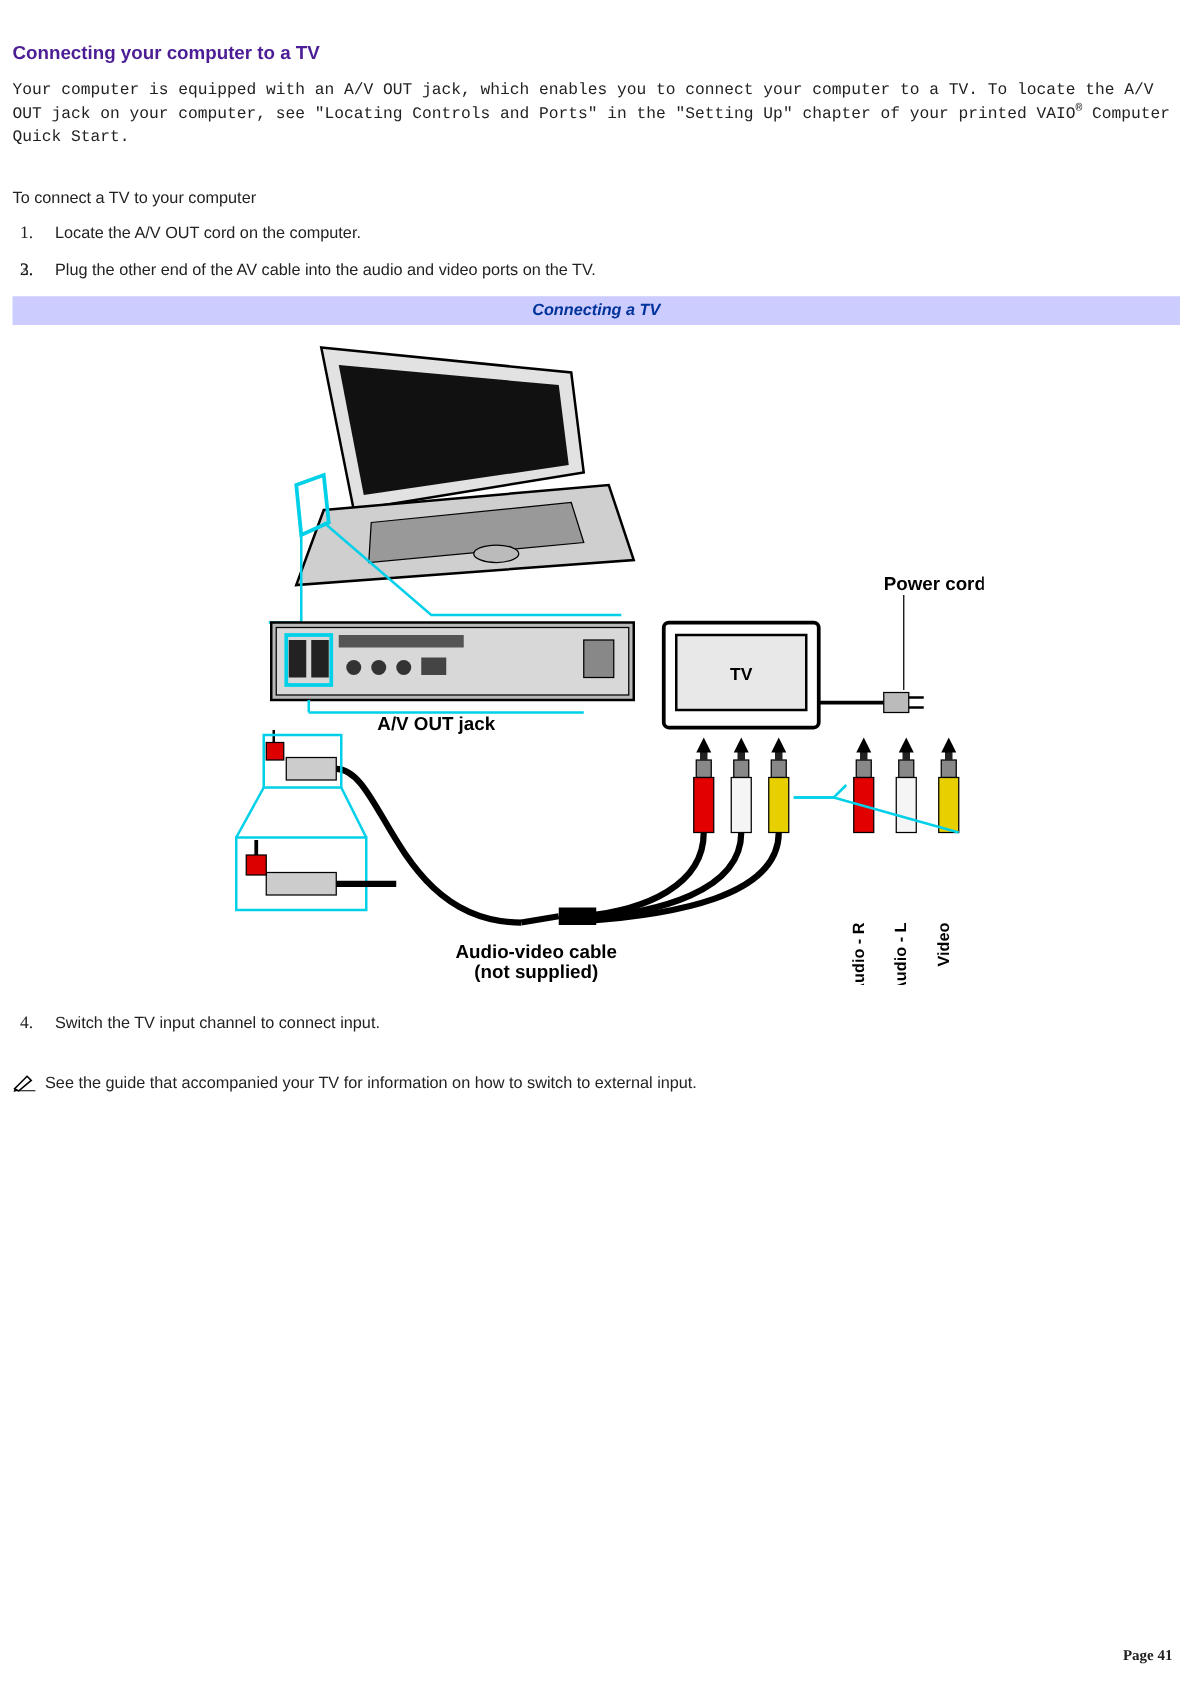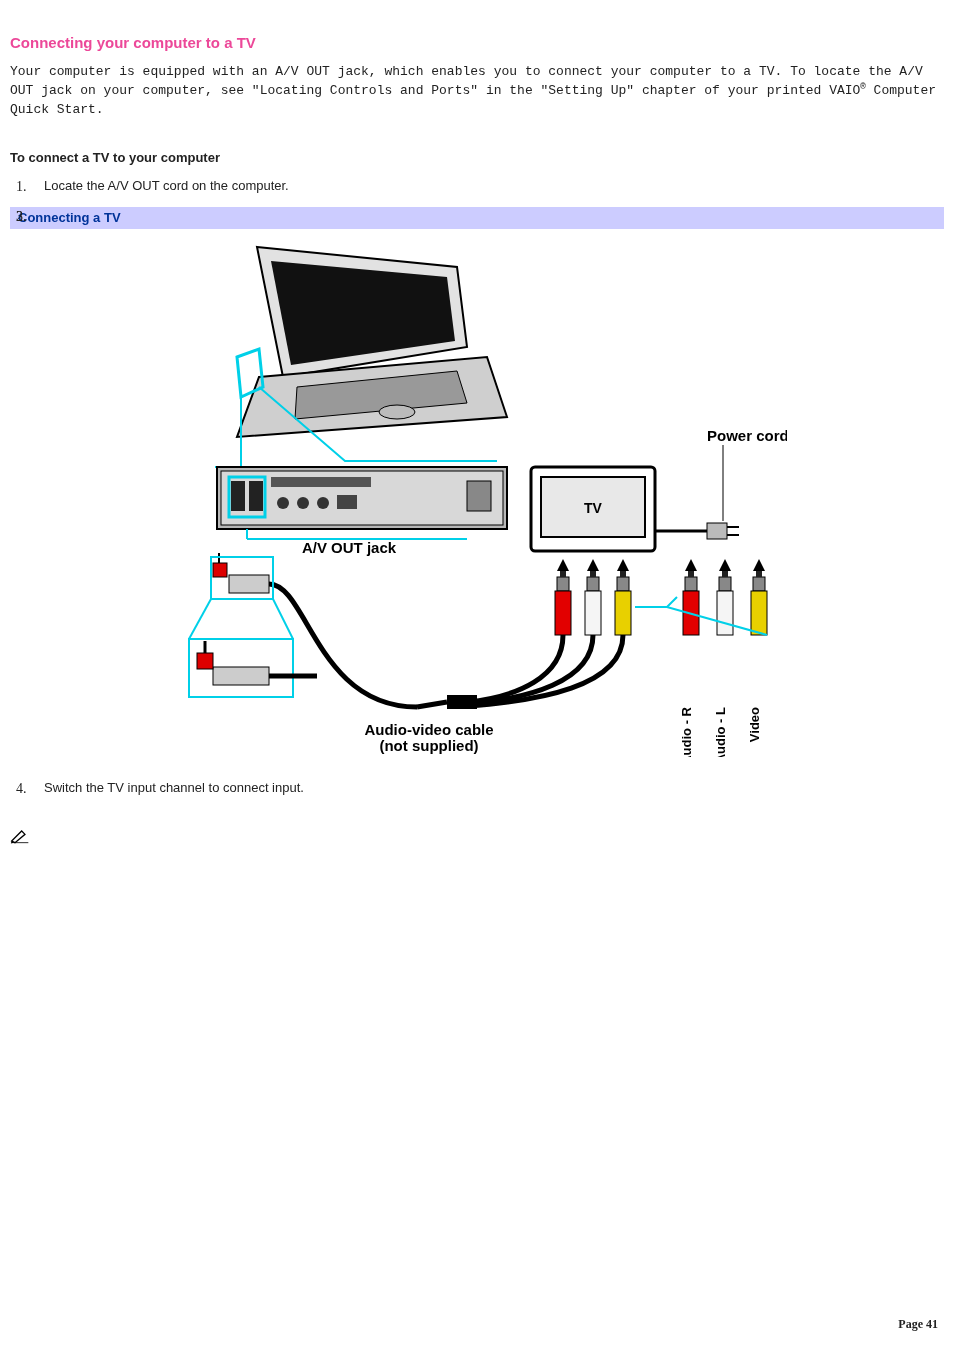--- a/index.html
+++ b/index.html
@@ -8,31 +8,31 @@
       font-size: 13px;
       color: #222;
       line-height: 1.4;
       padding: 10px;
       width: 954px;
       height: 1351px;
       position: relative;
       background: #fff;
     }
     .heading {
-      color: #ec4899;
+      color: #4c1d95;
       font-weight: bold;
       font-size: 15px;
       margin: 22px 0 8px 0;
     }
     .paragraph {
       margin: 10px 0 4px 0;
       font-family: Liberation Mono, monospace;
     }
     .subheading {
-      font-weight: bold;
+      font-weight: normal;
       margin: 30px 0 8px 0;
       font-size: 13px;
     }
     ol.steps {
       list-style: none;
       margin: 6px 0 0 34px;
     }
     ol.steps li {
       margin: 10px 0 12px 0;
       position: relative;
@@ -40,25 +40,27 @@
     ol.steps li .num {
       position: absolute;
       left: -28px;
       top: 0;
       font-family: "Times New Roman", serif;
       font-size: 14px;
     }
     .figure-caption-bar {
       background: #ccccff;
       font-family: Verdana, sans-serif;
+      font-style: italic;
       font-weight: bold;
       font-size: 13px;
       color: #003399;
       padding: 2px 8px;
       margin-top: 8px;
+      text-align: center;
     }
     .figure-wrap {
       text-align: center;
       margin: 8px 0 16px 0;
     }
     svg.figure { display: inline-block; }
     .note-row {
       margin: 30px 0 0 0;
       display: flex;
       align-items: flex-start;
@@ -90,20 +92,21 @@
 <ol class="steps">
   <li>
     <span class="num">1.</span>
     <span>Locate the A/V OUT cord on the computer.</span>
   </li>
   <li>
     <span class="num">2.</span>
   </li>
   <li>
     <span class="num">3.</span>
+    <span>Plug the other end of the AV cable into the audio and video ports on the TV.</span>
   </li>
 </ol>
 
 <div class="figure-caption-bar">Connecting a TV</div>
 
 <div class="figure-wrap">
   <svg class="figure" width="620" height="520" viewBox="0 0 620 520">
 
     <g>
       <polygon points="90,10 290,30 300,110 116,140" fill="#e2e2e2" stroke="#000" stroke-width="2"></polygon>
@@ -226,15 +229,16 @@
 </ol>
 
 <div class="note-row">
   <span class="note-icon">
     <svg viewBox="0 0 24 20">
       <path d="M 2 16 L 14 4 L 18 8 L 6 18 Z" fill="none" stroke="#000" stroke-width="1.5"></path>
       <path d="M 2 16 L 1 19 L 5 18" fill="#000"></path>
       <path d="M 4 18 L 22 18" stroke="#000" stroke-width="1"></path>
     </svg>
   </span>
+  <span>See the guide that accompanied your TV for information on how to switch to external input.</span>
 </div>
 
 <div class="page-num">Page 41</div>
 
 </body></html>

